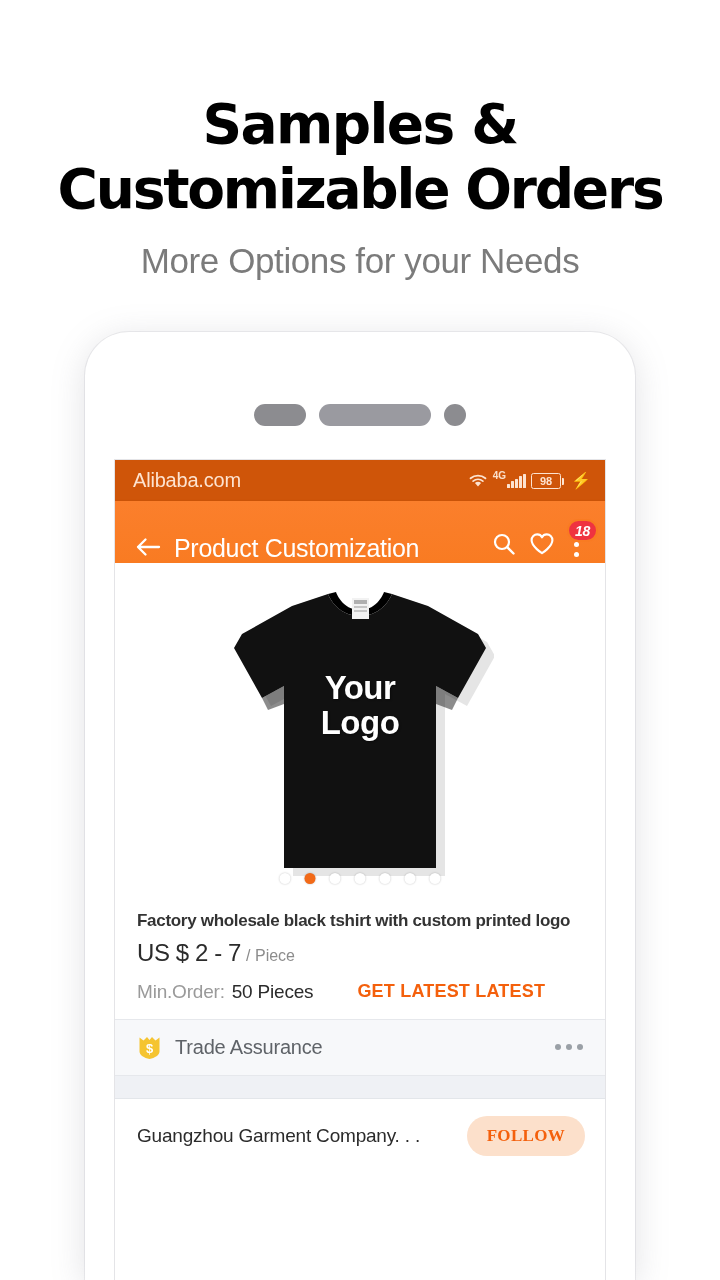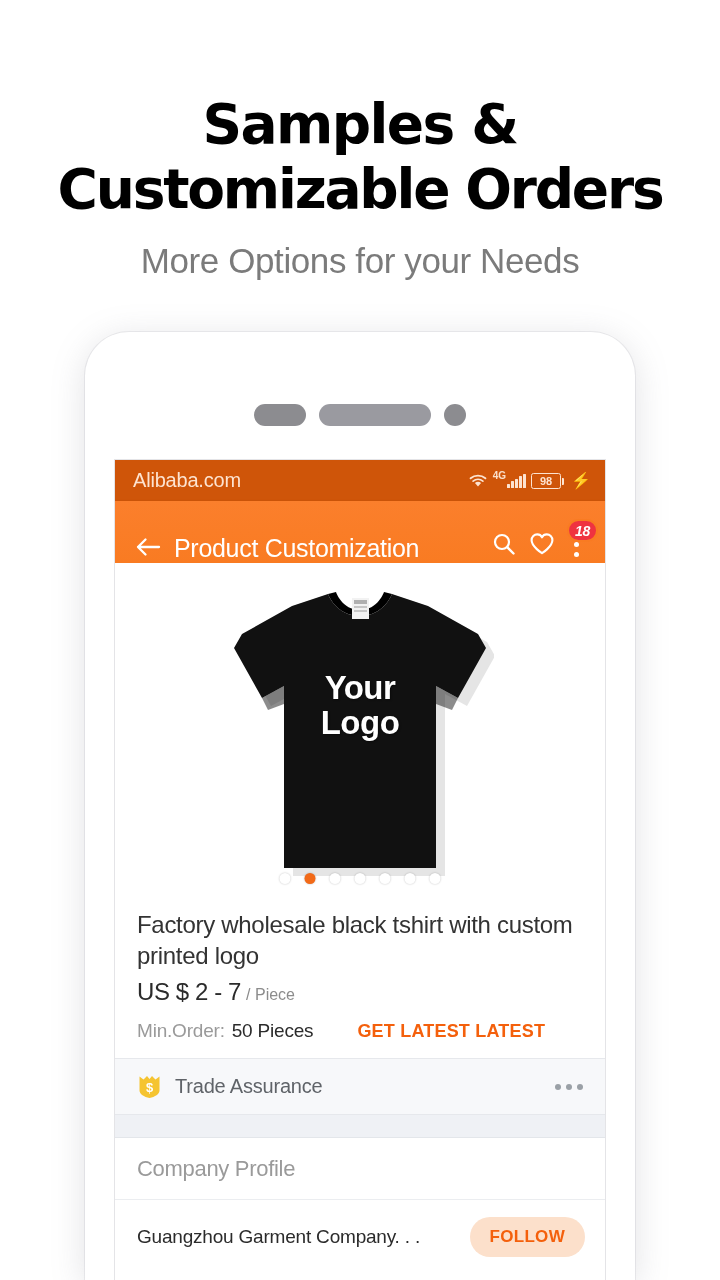--- a/index.html
+++ b/index.html
@@ -125,21 +125,21 @@
   .dots {
     position:absolute; left:50%; transform:translateX(-50%); bottom:16px;
     display:flex; gap:14px; align-items:center;
   }
   .dots i { width:11px; height:11px; border-radius:50%; background:#ffffff; display:block;
             box-shadow:0 0 2px rgba(0,0,0,0.25); }
   .dots i.on { background:#f26a18; }
 
   
   .info { padding:10px 22px 16px 22px; background:#ffffff; }
-  .prod-title { font-size:24px; color:#333333; line-height:1.28; letter-spacing:-0.3px; }
+  .prod-title { font-size:17px; color:#333333; line-height:1.28; letter-spacing:-0.3px;font-weight:bold; }
   .price-row { margin-top:7px; display:flex; align-items:baseline; }
   .price { font-size:24px; color:#2b2b2b; letter-spacing:-0.4px; }
   .price-unit { font-size:16px; color:#8c8c8c; margin-left:5px; }
   .minorder-row { margin-top:14px; display:flex; align-items:center; }
   .minorder-label { font-size:19px; color:#9a9a9a; letter-spacing:-0.2px; }
   .minorder-val { font-size:19px; color:#2b2b2b; margin-left:7px; letter-spacing:-0.2px; }
   .latest-price { margin-left:44px; font-size:18px; font-weight:700; color:#f4600c;
                   letter-spacing:0.2px; }
 
   
@@ -161,21 +161,21 @@
     padding:0 22px; border-bottom:1px solid #ebedf0;
   }
   .cp-header-title { font-size:22px; color:#9a9a9a; letter-spacing:-0.3px; }
   .cp-row { height:74px; background:#ffffff; display:flex; align-items:center;
             padding:0 20px 0 22px; }
   .cp-name { font-size:19px; color:#2b2b2b; flex:1; letter-spacing:-0.2px; }
   .follow-btn {
     background:#fce0cb; color:#f4600c; border:none;
     font-size:17px; font-weight:700; letter-spacing:0.3px;
     padding:10px 20px; border-radius:20px;
-    font-family:Liberation Sans, sans-serif; cursor:pointer;
+    font-family:Liberation Serif, serif; cursor:pointer;
   }
 </style>
 </head>
 <body>
 
 <div class="page">
 
   <div class="promo">
     <div class="promo-title">
       <span>Samples &amp;</span>
@@ -301,23 +301,20 @@
         <span class="ta-label">Trade Assurance</span>
         <span class="ta-more">
           <i></i>
           <i></i>
           <i></i>
         </span>
       </div>
 
       <div class="spacer-band"></div>
 
-      <div class="cp-header">
-        <span class="cp-header-title">Company Profile</span>
-      </div>
       <div class="cp-row">
         <span class="cp-name">Guangzhou Garment Company. . .</span>
         <button class="follow-btn">FOLLOW</button>
       </div>
 
     </div>
   </div>
 </div>
 
 </body></html>

